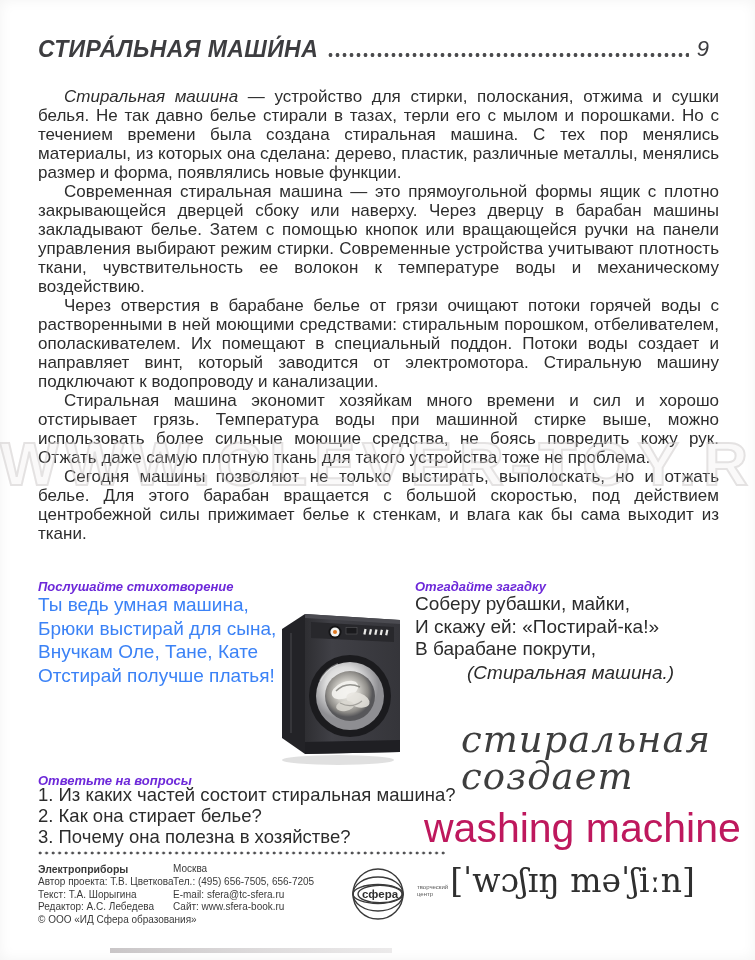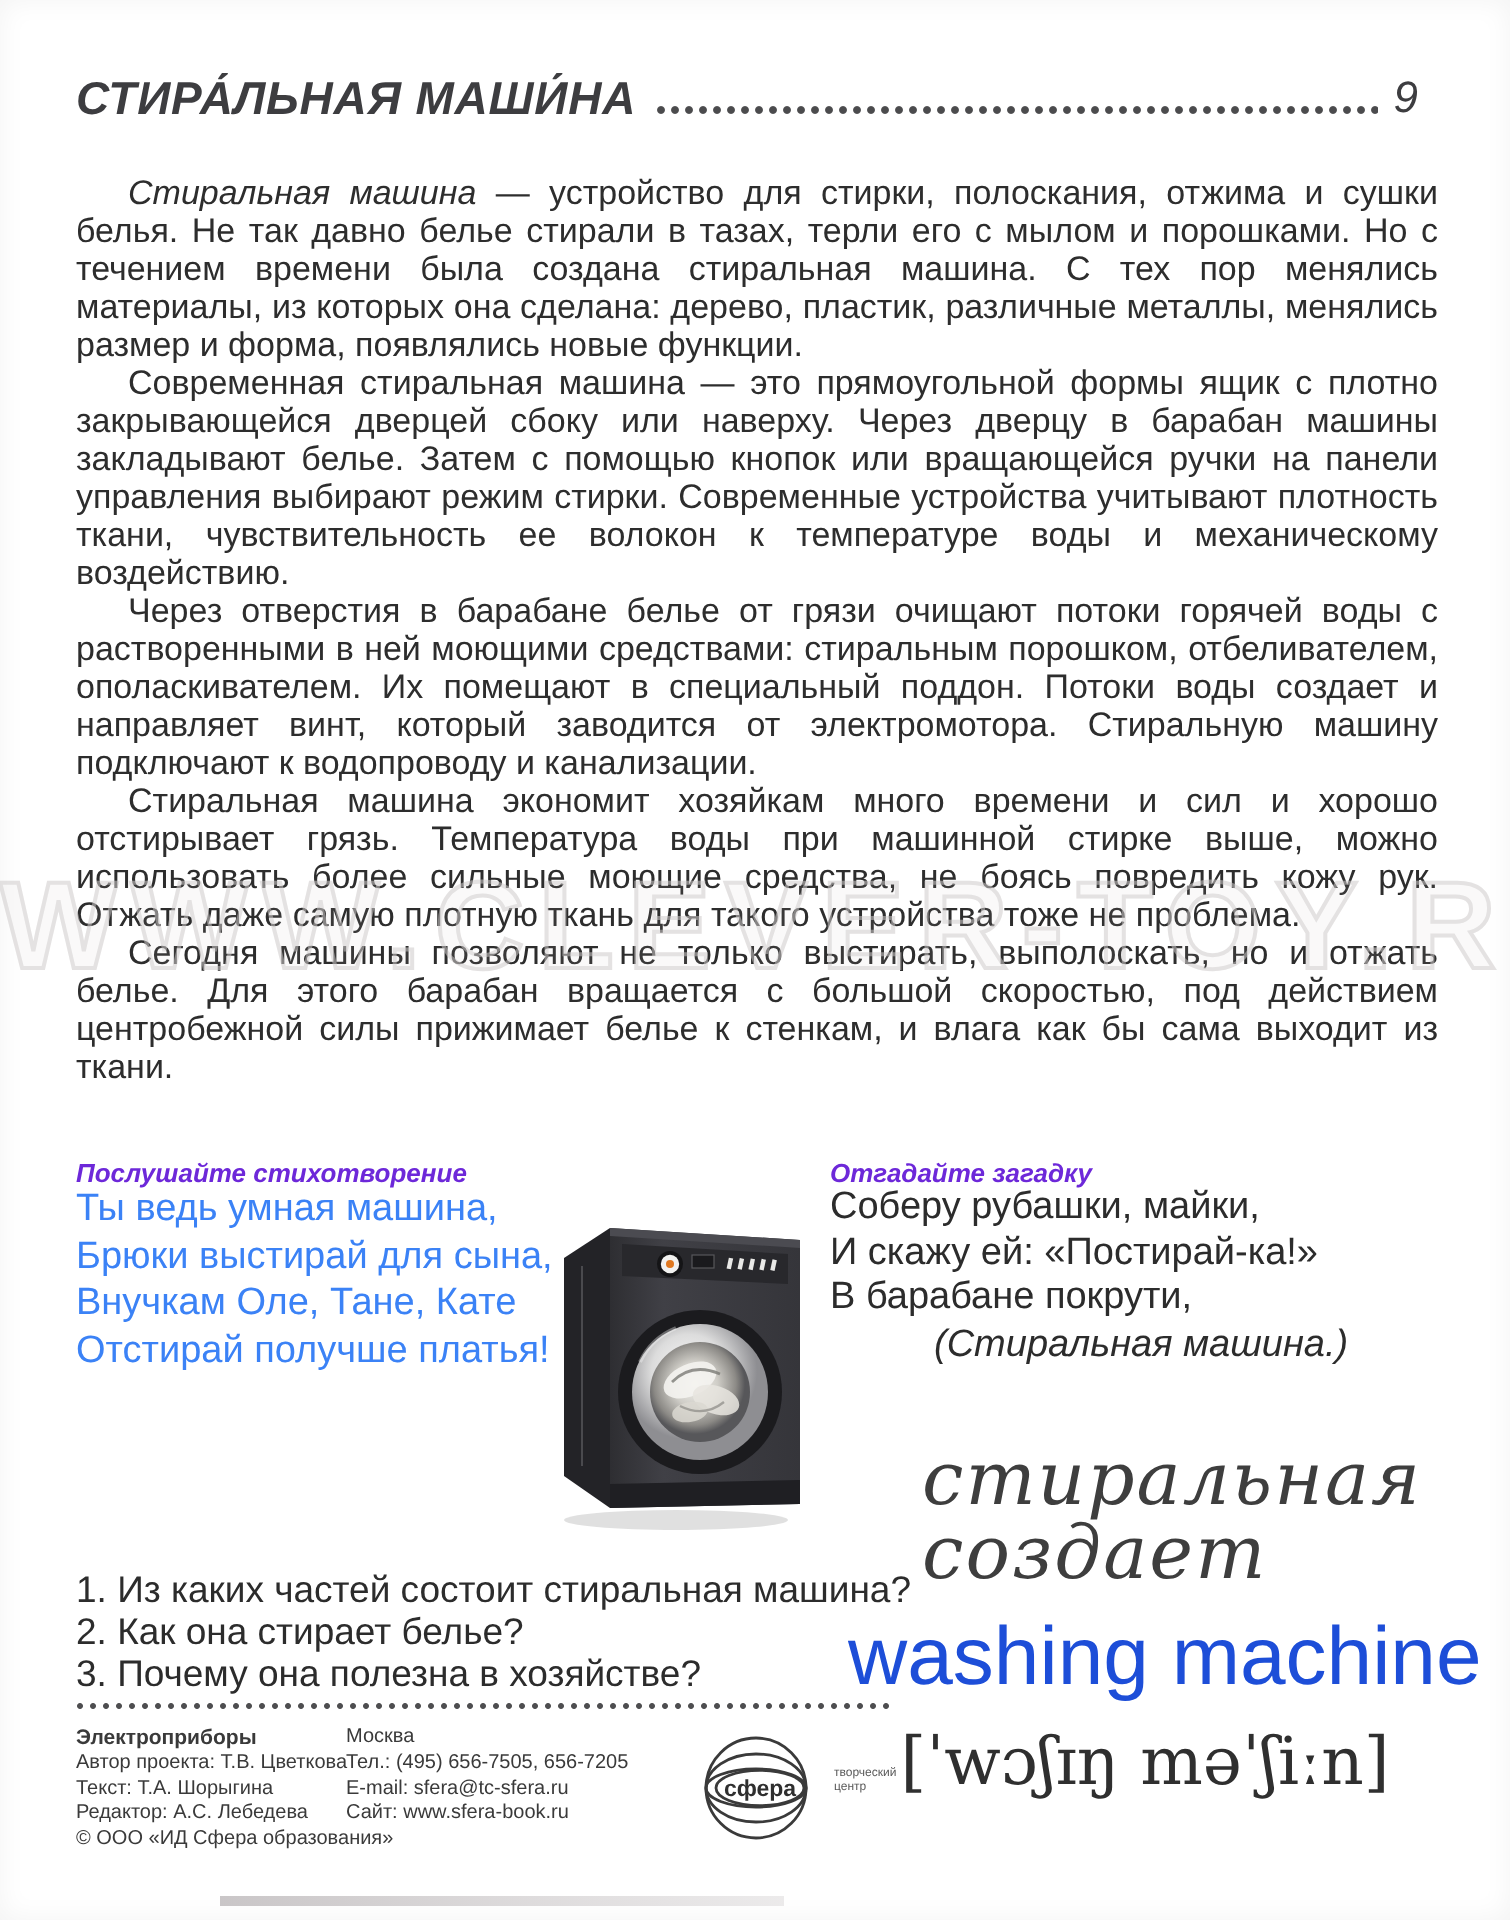--- a/index.html
+++ b/index.html
@@ -29,21 +29,21 @@
   .questions-head{left:38px;top:761px;}
   .poem-lines{position:absolute;left:38px;top:593px;font-size:19px;line-height:23.5px;color:#3b82f6;}
   .riddle-lines{position:absolute;left:415px;top:593px;font-size:19px;line-height:22.5px;color:#2c2c2c;}
   .riddle-answer{font-style:italic;margin-left:52px;margin-top:1px;}
   .question-list{position:absolute;left:38px;top:784px;font-size:18.5px;line-height:21px;color:#2c2c2c;}
   
   .photo{position:absolute;left:276px;top:601px;margin:0;width:130px;height:166px;}
   
   .cursive{position:absolute;right:44px;top:721px;z-index:7;
     font-family:"DejaVu Serif",serif;font-style:italic;font-size:37px;line-height:37px;color:#3e3e3e;letter-spacing:1px;}
-  .english{position:absolute;left:424px;top:805px;font-size:41px;color:#1d4ed8;white-space:nowrap;z-index:7;}
+  .english{position:absolute;left:424px;top:805px;font-size:41px;color:#be185d;white-space:nowrap;z-index:7;}
   .transcription{position:absolute;left:420px;top:861px;width:305px;text-align:center;
     font-family:"DejaVu Serif",serif;font-size:33px;color:#2f2f2f;white-space:nowrap;}
   
   .dots-sep{position:absolute;left:38px;top:851px;width:408px;height:5px;
     background-image:radial-gradient(circle at 2px 2px,#4e4e50 1.25px,transparent 1.7px);
     background-size:6.5px 5px;background-repeat:repeat-x;}
   .footer-col{position:absolute;top:863px;font-size:10px;line-height:12.8px;color:#3a3a3a;}
   .col-credits{left:38px;}
   .col-contacts{left:173px;}
   .series{font-weight:bold;font-size:10.5px;}
@@ -139,20 +139,21 @@
     <div>И скажу ей: «Постирай-ка!»</div>
     <div>В барабане покрути,</div>
     <div class="riddle-answer">(Стиральная машина.)</div>
   </div>
 
   <div class="cursive">
     <div>стиральная</div>
     <div>создает</div>
   </div>
 
+  <h2 class="sec-head questions-head">Ответьте на вопросы</h2>
   <div class="question-list">
     <div>1. Из каких частей состоит стиральная машина?</div>
     <div>2. Как она стирает белье?</div>
     <div>3. Почему она полезна в хозяйстве?</div>
   </div>
 
   <div class="english">washing machine</div>
   <div class="transcription">[ˈwɔʃɪŋ məˈʃiːn]</div>
 
   <div class="dots-sep"></div>

